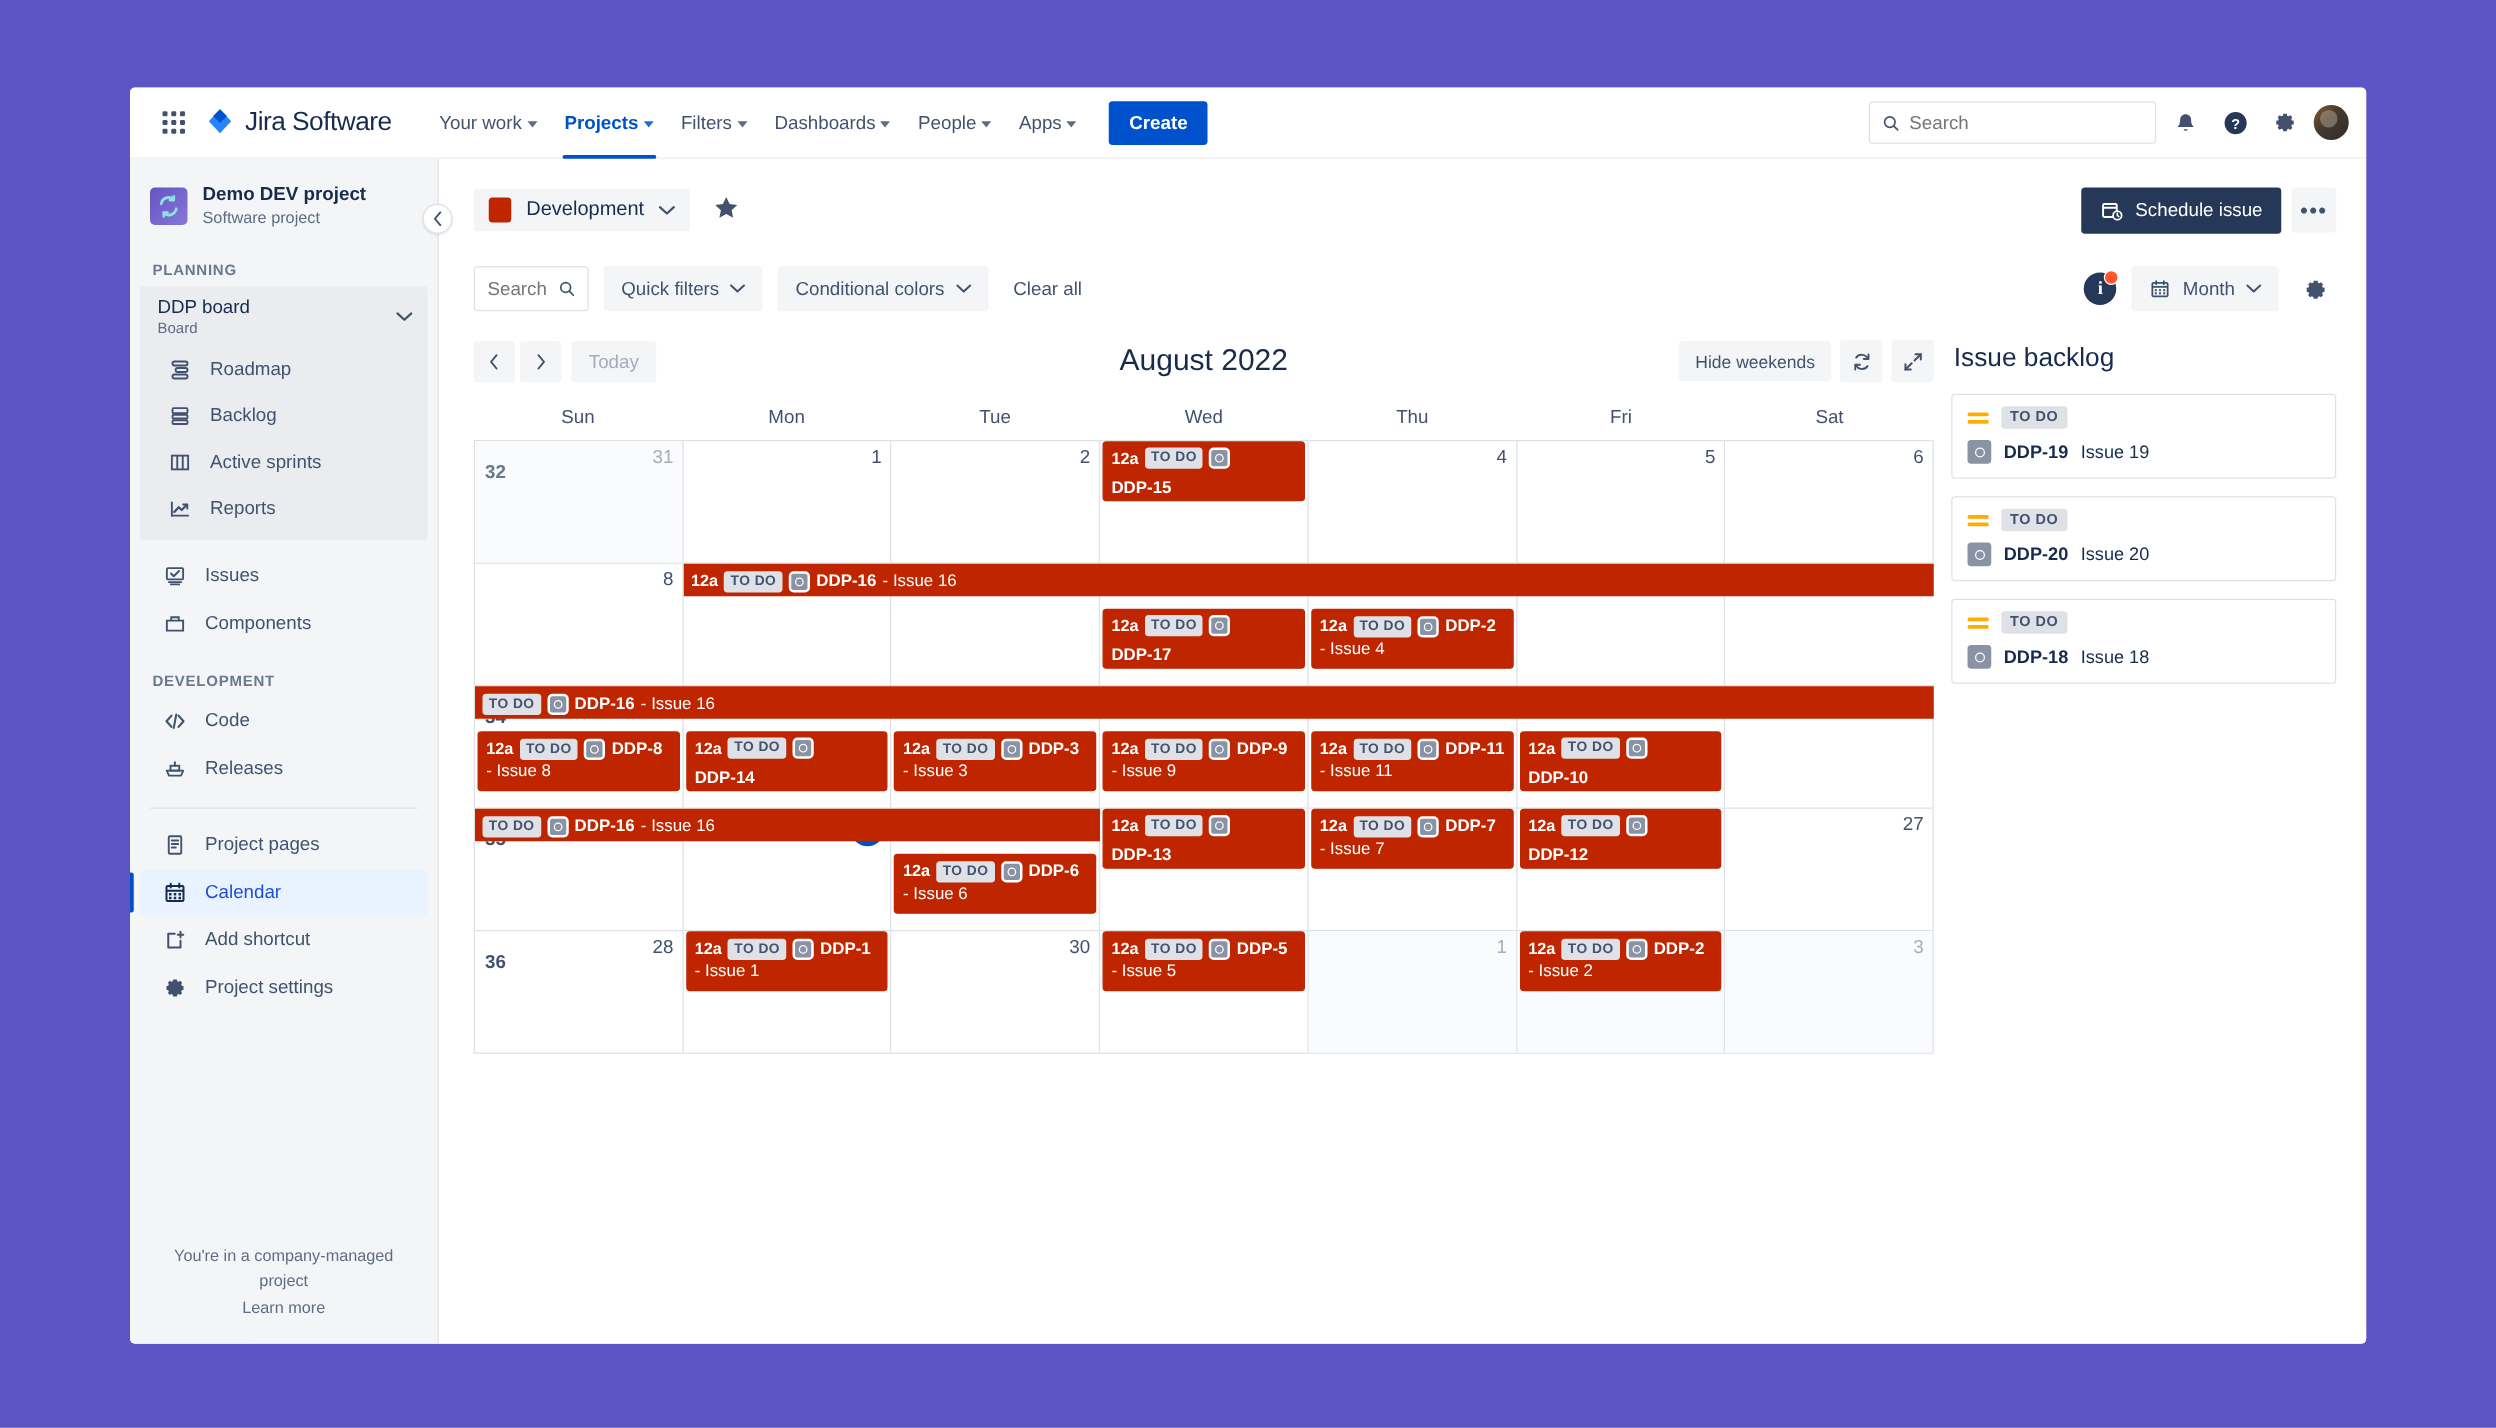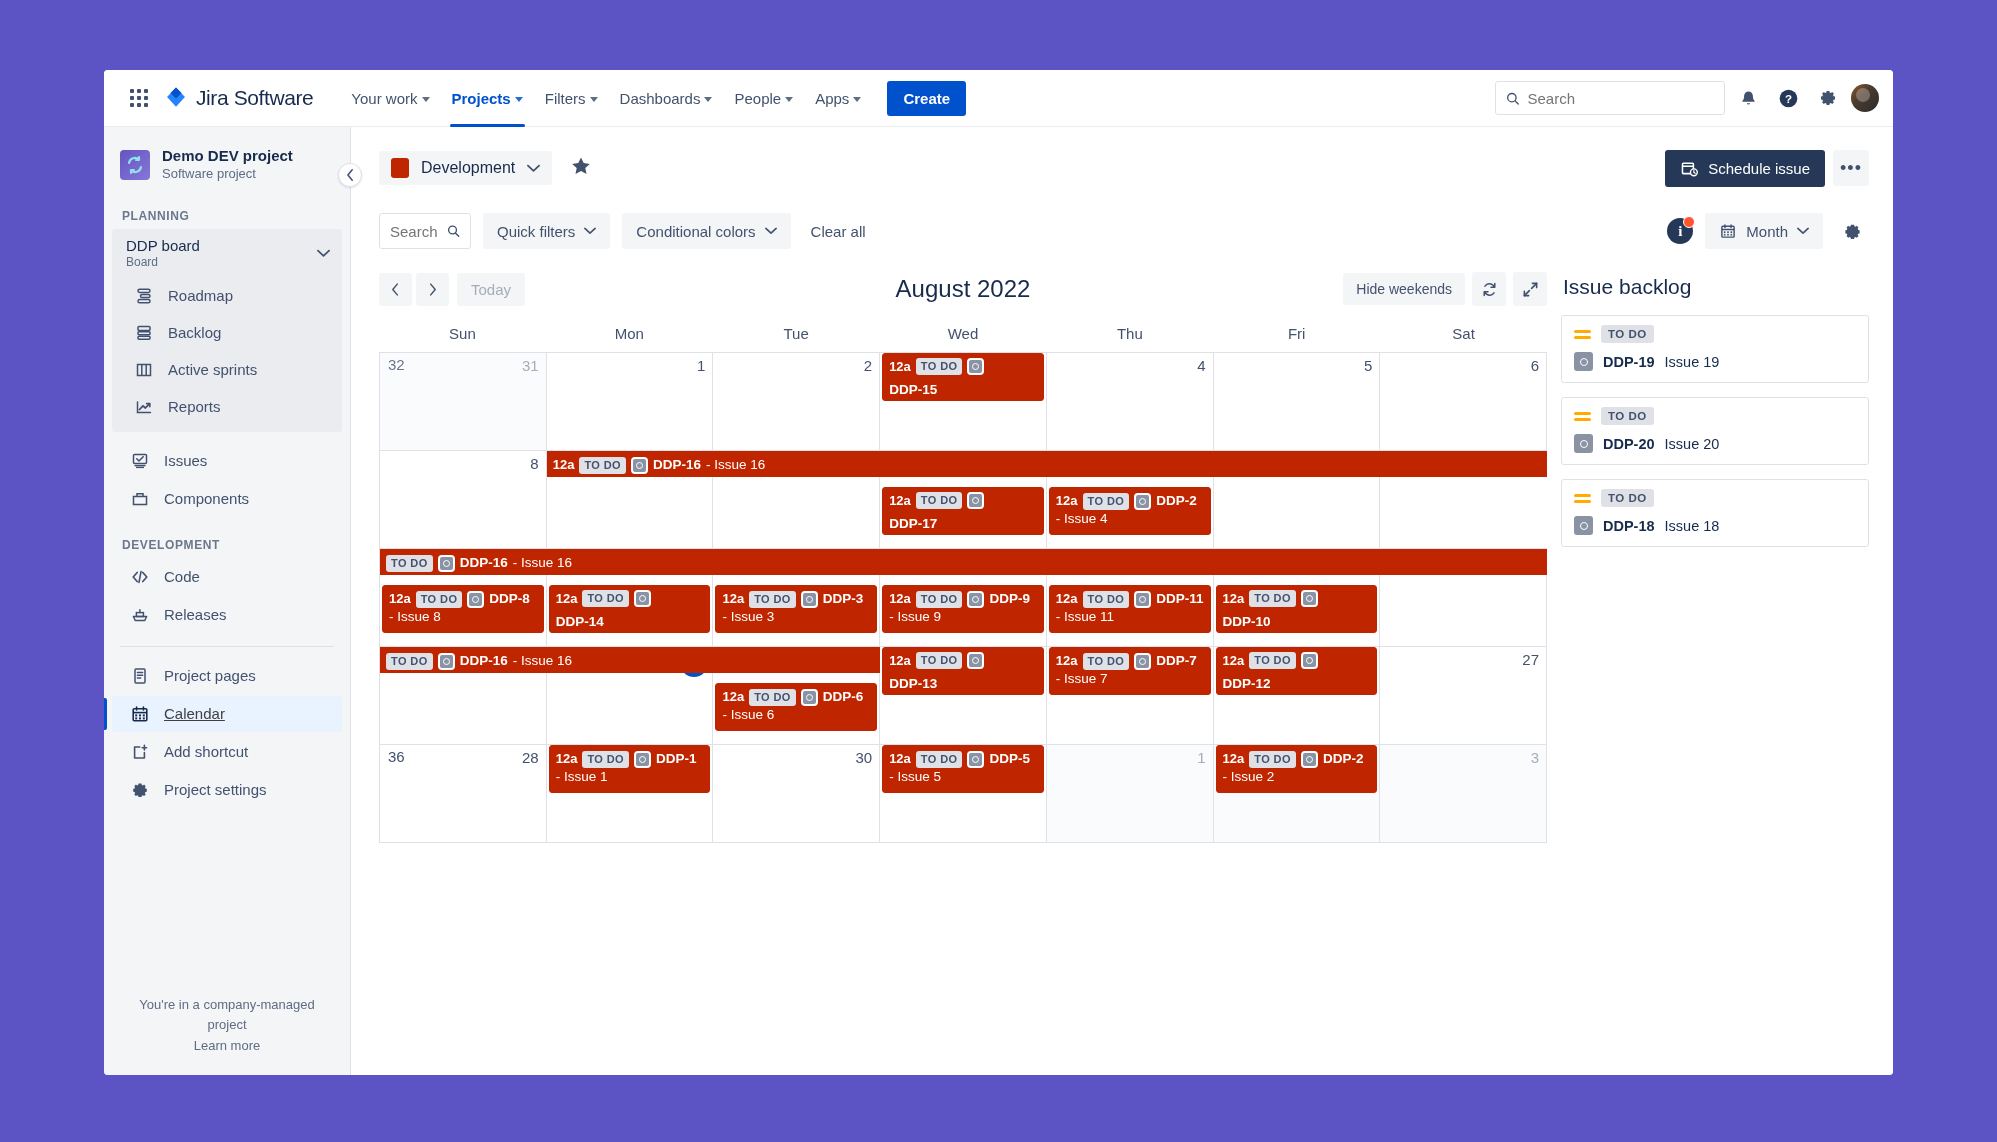--- a/index.html
+++ b/index.html
@@ -79,21 +79,21 @@
   .board-group{ background:#EBECF0; border-radius:3px; margin: 0 8px; padding-bottom:6px;}
   .board-head{display:flex;align-items:center;padding:7px 12px 6px 14px;cursor:pointer;}
   .board-head-txt{flex:1;}
   .board-name{font-size:15px;color:#172B4D;line-height:1.3;}
   .board-kind{font-size:12px;color:#5E6C84;line-height:1.3;}
   .side-item{
     display:flex;align-items:center;gap:14px;padding:8px 12px 8px 18px;
     font-size:15px;color:#42526E;cursor:pointer;border-radius:3px;margin:1px 8px;position:relative;
   }
   .board-group .side-item{margin:1px 4px;}
-  .side-item.selected{background:#E9F2FF;color:#404040;text-decoration:underline;}
+  .side-item.selected{background:#E9F2FF;color:#1d4ed8;}
   .side-item.selected:before{content:'';position:absolute;left:-8px;top:2px;bottom:2px;width:3px;border-radius:0 2px 2px 0;background:#0052CC;}
   .side-item svg{flex:0 0 20px;}
   .side-sep{height:1px;background:#DFE1E6;margin:12px 16px 10px 16px;}
   .side-foot{margin-top:auto;padding:0 16px 18px 16px;text-align:center;}
   .side-foot .l1{font-size:13px;color:#5E6C84;line-height:1.6;}
   .side-foot .l2{font-size:13px;color:#5E6C84;line-height:1.6;cursor:pointer;}
 
   
   .main{flex:1;min-width:0;display:flex;flex-direction:column;padding: 18px 0 0 0; background:#fff;}
   .main-head{display:flex;align-items:center;padding: 0 24px 0 28px; height:46px;}
@@ -133,21 +133,21 @@
   .dow-row{display:grid;grid-template-columns:repeat(7,1fr);margin-top:8px;}
   .dow{text-align:center;font-size:15px;color:#42526E;padding:6px 0 10px;}
 
   .grid{border-left:1px solid #DFE1E6;border-top:1px solid #DFE1E6;}
   .wk-row{position:relative;border-bottom:1px solid #DFE1E6;}
   .wk-cells{display:grid;grid-template-columns:repeat(7,1fr);height:100%;position:absolute;inset:0;}
   .cell{border-right:1px solid #DFE1E6;position:relative;}
   .cell.other{background:#FAFBFC;}
   .daynum{position:absolute;right:7px;top:4px;font-size:15px;color:#42526E;}
   .cell.other .daynum{color:#A5ADBA;}
-  .wknum{position:absolute;left:8px;top:3px;font-size:15px;color:#42526E;font-weight:400;}
+  .wknum{position:absolute;left:8px;top:16px;font-size:15px;color:#42526E;font-weight:700;}
   .cell.other .wknum{color:#6B778C;}
   .today-badge{position:absolute;right:4px;top:2px;min-width:28px;height:28px;border-radius:50%;background:#0052CC;color:#fff;font-size:15px;display:flex;align-items:center;justify-content:center;font-weight:400;}
 
   .events{position:relative;z-index:2;padding-top:28px;}
   .event{
     position:absolute;background:#BF2600;color:#fff;border-radius:3px;
     padding:4px 6px 5px 6px;overflow:hidden;cursor:pointer;border:1px solid #BF2600;
     line-height:1.35;
   }
   .event.bar{border-radius:0;border:none;padding:5px 6px;}

